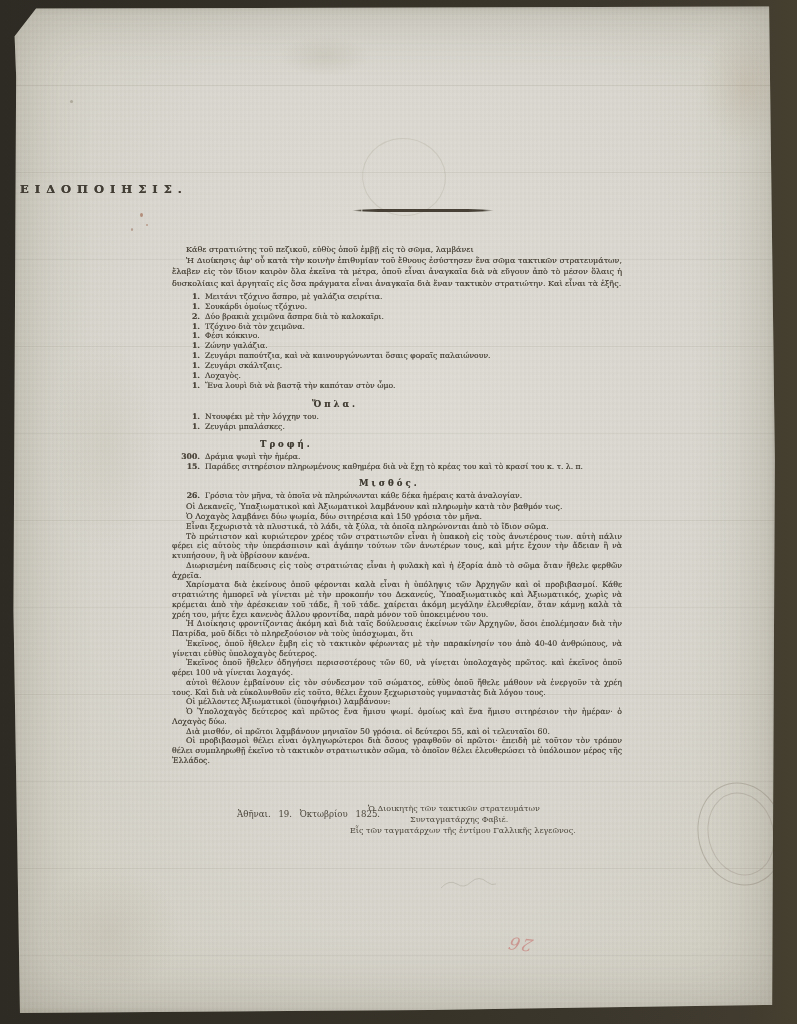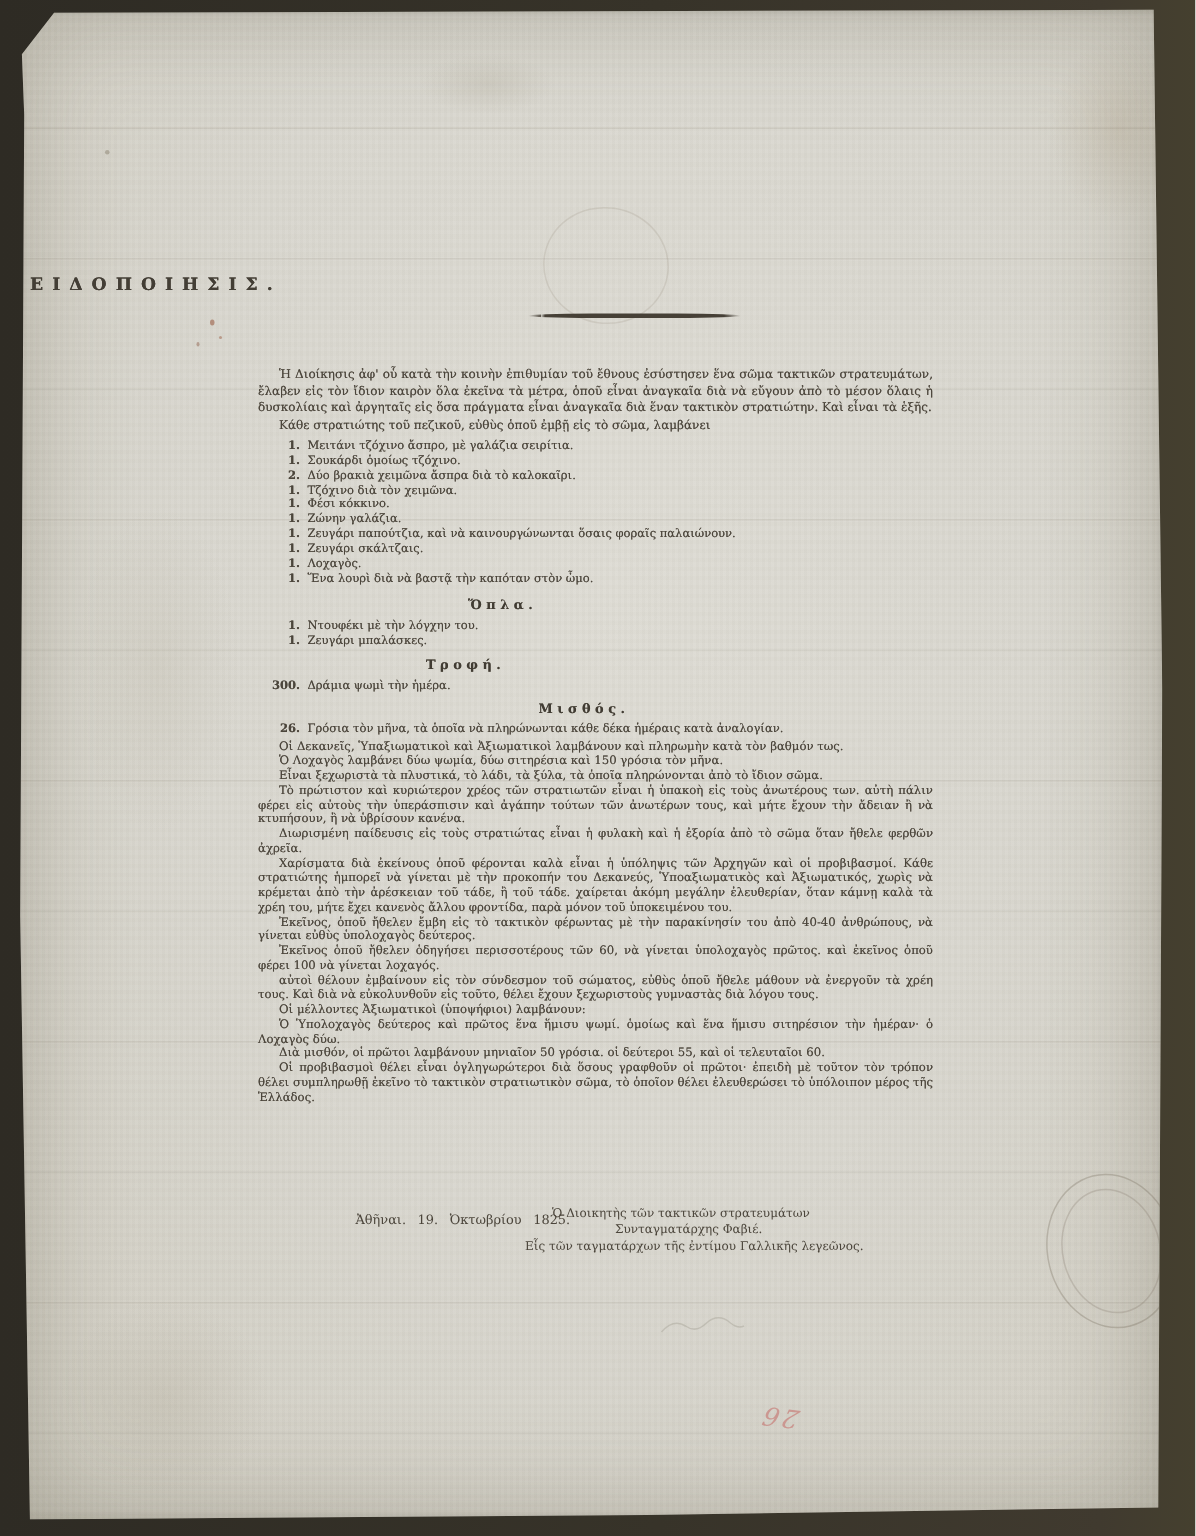--- a/index.html
+++ b/index.html
@@ -23,21 +23,21 @@
     text-shadow:0 0 .4px #433e35;}
   .rule{position:absolute;left:342px;top:203px;width:142px;height:2.5px;
     background:linear-gradient(90deg,rgba(70,64,54,0) 0%,rgba(70,64,54,.85) 6%,#46403600 0,#464036 8%,#464036 92%,rgba(70,64,54,0) 100%);
     border-radius:40%/80%;}
   .column{position:absolute;left:162px;top:238px;width:450px;color:#4b453b;
     text-shadow:0 0 .35px rgba(75,69,59,.7);}
   .column p{margin:0;font-size:8px;line-height:11.2px;text-align:justify;text-indent:14px;}
   .section .heading{font-size:8.6px;font-weight:700;letter-spacing:3px;color:#413c33;margin:0;}
   .sec0 .heading{margin-left:112px;margin-top:12px;}
   .sec1 .heading{margin-left:140px;margin-top:8px;}
-  .sec2 .heading{margin-left:112px;margin-top:7px;}
+  .sec2 .heading{margin-left:88px;margin-top:7px;}
   .sec3 .heading{margin-left:187px;margin-top:6px;}
   .items{margin-top:3px;}
   .item{display:flex;font-size:7.7px;line-height:9.9px;}
   .item .num{width:28px;text-align:right;padding-right:5px;flex:0 0 auto;font-weight:700;}
   .item .itext{flex:1 1 auto;}
   .mpars{margin-top:2px;}
   .mpars p{font-size:7.8px;line-height:9.75px;}
   .dateline{position:absolute;left:227px;top:780px;font-size:8.6px;color:#4b453b;word-spacing:5px;margin-top:23px;}
   .signature{position:absolute;left:340px;top:798px;width:268px;color:#4b453b;}
   .signature div{font-size:8px;line-height:10.8px;text-align:left;}
@@ -83,22 +83,22 @@
     <div class="speck" style="left:136px;top:218px;width:2px;height:2px;background:rgba(155,95,70,.5)"></div>
     <div class="speck" style="left:121px;top:222px;width:2px;height:3px;background:rgba(140,90,70,.45)"></div>
     <div class="speck" style="left:60px;top:94px;width:3px;height:3px;background:rgba(120,110,90,.4)"></div>
 
     <div class="watermark"></div>
 
     <div class="title">ΕΙΔΟΠΟΙΗΣΙΣ.</div>
     <div class="rule"></div>
 
     <div class="column">
+      <p>Κάθε στρατιώτης τοῦ πεζικοῦ, εὐθὺς ὁποῦ ἐμβῇ εἰς τὸ σῶμα, λαμβάνει</p>
       <p>Ἡ Διοίκησις ἀφ' οὗ κατὰ τὴν κοινὴν ἐπιθυμίαν τοῦ ἔθνους ἐσύστησεν ἕνα σῶμα τακτικῶν στρατευμάτων, ἔλαβεν εἰς τὸν ἴδιον καιρὸν ὅλα ἐκεῖνα τὰ μέτρα, ὁποῦ εἶναι ἀναγκαῖα διὰ νὰ εὔγουν ἀπὸ τὸ μέσον ὅλαις ἡ δυσκολίαις καὶ ἀργηταῖς εἰς ὅσα πράγματα εἶναι ἀναγκαῖα διὰ ἕναν τακτικὸν στρατιώτην. Καὶ εἶναι τὰ ἑξῆς.</p>
-      <p>Κάθε στρατιώτης τοῦ πεζικοῦ, εὐθὺς ὁποῦ ἐμβῇ εἰς τὸ σῶμα, λαμβάνει</p>
       <div id="sections-root">
           <div class="section sec0">
             <div class="items">
               <div class="item">
                 <span class="num">1.</span>
                 <span class="itext">Μειτάνι τζόχινο ἄσπρο, μὲ γαλάζια σειρίτια.</span>
               </div>
               <div class="item">
                 <span class="num">1.</span>
                 <span class="itext">Σουκάρδι ὁμοίως τζόχινο.</span>
@@ -149,38 +149,43 @@
                 <span class="itext">Ζευγάρι μπαλάσκες.</span>
               </div>
             </div>
           </div>
           <div class="section sec2">
             <div class="heading">Τροφή.</div>
             <div class="items">
               <div class="item">
                 <span class="num">300.</span>
                 <span class="itext">Δράμια ψωμὶ τὴν ἡμέρα.</span>
+              </div>
+              <div class="item">
+                <span class="num">15.</span>
+                <span class="itext">Παράδες σιτηρέσιον πληρωμένους καθημέρα διὰ νὰ ἔχῃ τὸ κρέας του καὶ τὸ κρασί του κ. τ. λ. π.</span>
               </div>
             </div>
           </div>
           <div class="section sec3">
             <div class="heading">Μισθός.</div>
             <div class="items">
               <div class="item">
                 <span class="num">26.</span>
                 <span class="itext">Γρόσια τὸν μῆνα, τὰ ὁποῖα νὰ πληρώνωνται κάθε δέκα ἡμέραις κατὰ ἀναλογίαν.</span>
               </div>
             </div>
             <div class="mpars">
               <p>Οἱ Δεκανεῖς, Ὑπαξιωματικοὶ καὶ Ἀξιωματικοὶ λαμβάνουν καὶ πληρωμὴν κατὰ τὸν βαθμόν τως.</p>
               <p>Ὁ Λοχαγὸς λαμβάνει δύω ψωμία, δύω σιτηρέσια καὶ 150 γρόσια τὸν μῆνα.</p>
               <p>Εἶναι ξεχωριστὰ τὰ πλυστικά, τὸ λάδι, τὰ ξύλα, τὰ ὁποῖα πληρώνονται ἀπὸ τὸ ἴδιον σῶμα.</p>
               <p>Τὸ πρώτιστον καὶ κυριώτερον χρέος τῶν στρατιωτῶν εἶναι ἡ ὑπακοὴ εἰς τοὺς ἀνωτέρους των. αὐτὴ πάλιν φέρει εἰς αὐτοὺς τὴν ὑπεράσπισιν καὶ ἀγάπην τούτων τῶν ἀνωτέρων τους, καὶ μήτε ἔχουν τὴν ἄδειαν ἢ νὰ κτυπήσουν, ἢ νὰ ὑβρίσουν κανένα.</p>
               <p>Διωρισμένη παίδευσις εἰς τοὺς στρατιώτας εἶναι ἡ φυλακὴ καὶ ἡ ἐξορία ἀπὸ τὸ σῶμα ὅταν ἤθελε φερθῶν ἀχρεῖα.</p>
               <p>Χαρίσματα διὰ ἐκείνους ὁποῦ φέρονται καλὰ εἶναι ἡ ὑπόληψις τῶν Ἀρχηγῶν καὶ οἱ προβιβασμοί. Κάθε στρατιώτης ἡμπορεῖ νὰ γίνεται μὲ τὴν προκοπήν του Δεκανεύς, Ὑποαξιωματικὸς καὶ Ἀξιωματικός, χωρὶς νὰ κρέμεται ἀπὸ τὴν ἀρέσκειαν τοῦ τάδε, ἢ τοῦ τάδε. χαίρεται ἀκόμη μεγάλην ἐλευθερίαν, ὅταν κάμνῃ καλὰ τὰ χρέη του, μήτε ἔχει κανενὸς ἄλλου φροντίδα, παρὰ μόνον τοῦ ὑποκειμένου του.</p>
+              <p>Ἡ Διοίκησις φροντίζοντας ἀκόμη καὶ διὰ ταῖς δούλευσαις ἐκείνων τῶν Ἀρχηγῶν, ὅσοι ἐπολέμησαν διὰ τὴν Πατρίδα, μοῦ δίδει τὸ πληρεξούσιον νὰ τοὺς ὑπόσχωμαι, ὅτι</p>
               <p>Ἐκεῖνος, ὁποῦ ἤθελεν ἔμβη εἰς τὸ τακτικὸν φέρωντας μὲ τὴν παρακίνησίν του ἀπὸ 40-40 ἀνθρώπους, νὰ γίνεται εὐθὺς ὑπολοχαγὸς δεύτερος.</p>
               <p>Ἐκεῖνος ὁποῦ ἤθελεν ὁδηγήσει περισσοτέρους τῶν 60, νὰ γίνεται ὑπολοχαγὸς πρῶτος. καὶ ἐκεῖνος ὁποῦ φέρει 100 νὰ γίνεται λοχαγός.</p>
               <p>αὐτοὶ θέλουν ἐμβαίνουν εἰς τὸν σύνδεσμον τοῦ σώματος, εὐθὺς ὁποῦ ἤθελε μάθουν νὰ ἐνεργοῦν τὰ χρέη τους. Καὶ διὰ νὰ εὐκολυνθοῦν εἰς τοῦτο, θέλει ἔχουν ξεχωριστοὺς γυμναστὰς διὰ λόγου τους.</p>
               <p>Οἱ μέλλοντες Ἀξιωματικοὶ (ὑποψήφιοι) λαμβάνουν:</p>
               <p>Ὁ Ὑπολοχαγὸς δεύτερος καὶ πρῶτος ἕνα ἥμισυ ψωμί. ὁμοίως καὶ ἕνα ἥμισυ σιτηρέσιον τὴν ἡμέραν· ὁ Λοχαγὸς δύω.</p>
               <p>Διὰ μισθόν, οἱ πρῶτοι λαμβάνουν μηνιαῖον 50 γρόσια. οἱ δεύτεροι 55, καὶ οἱ τελευταῖοι 60.</p>
               <p>Οἱ προβιβασμοὶ θέλει εἶναι ὀγληγωρώτεροι διὰ ὅσους γραφθοῦν οἱ πρῶτοι· ἐπειδὴ μὲ τοῦτον τὸν τρόπον θέλει συμπληρωθῇ ἐκεῖνο τὸ τακτικὸν στρατιωτικὸν σῶμα, τὸ ὁποῖον θέλει ἐλευθερώσει τὸ ὑπόλοιπον μέρος τῆς Ἑλλάδος.</p>
             </div>
           </div>
         </div>

